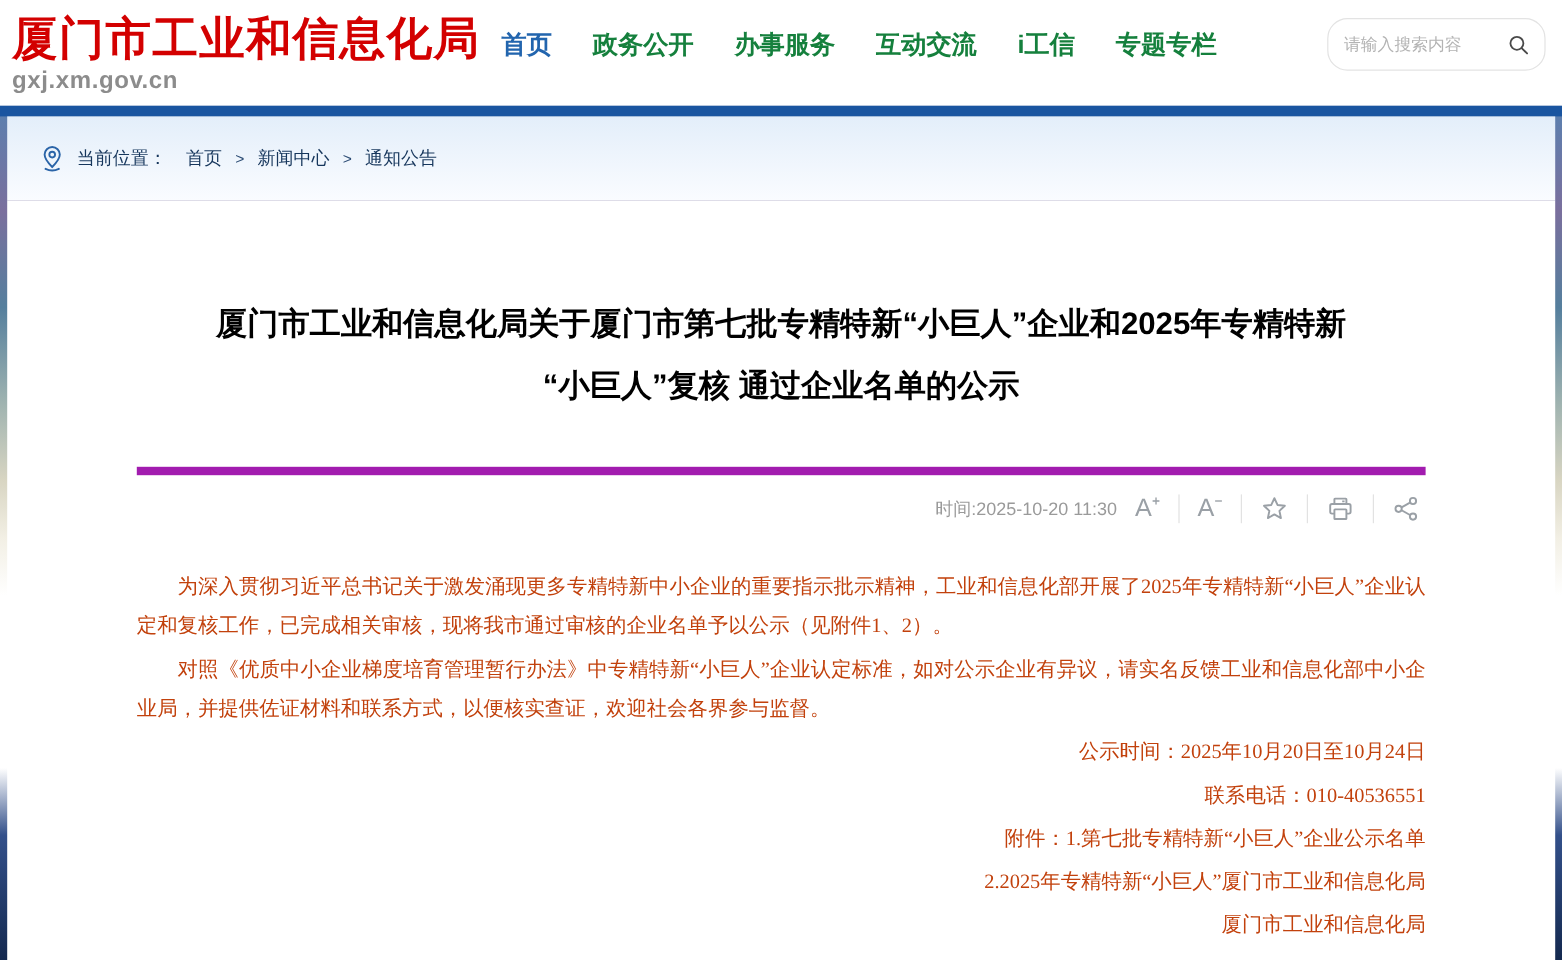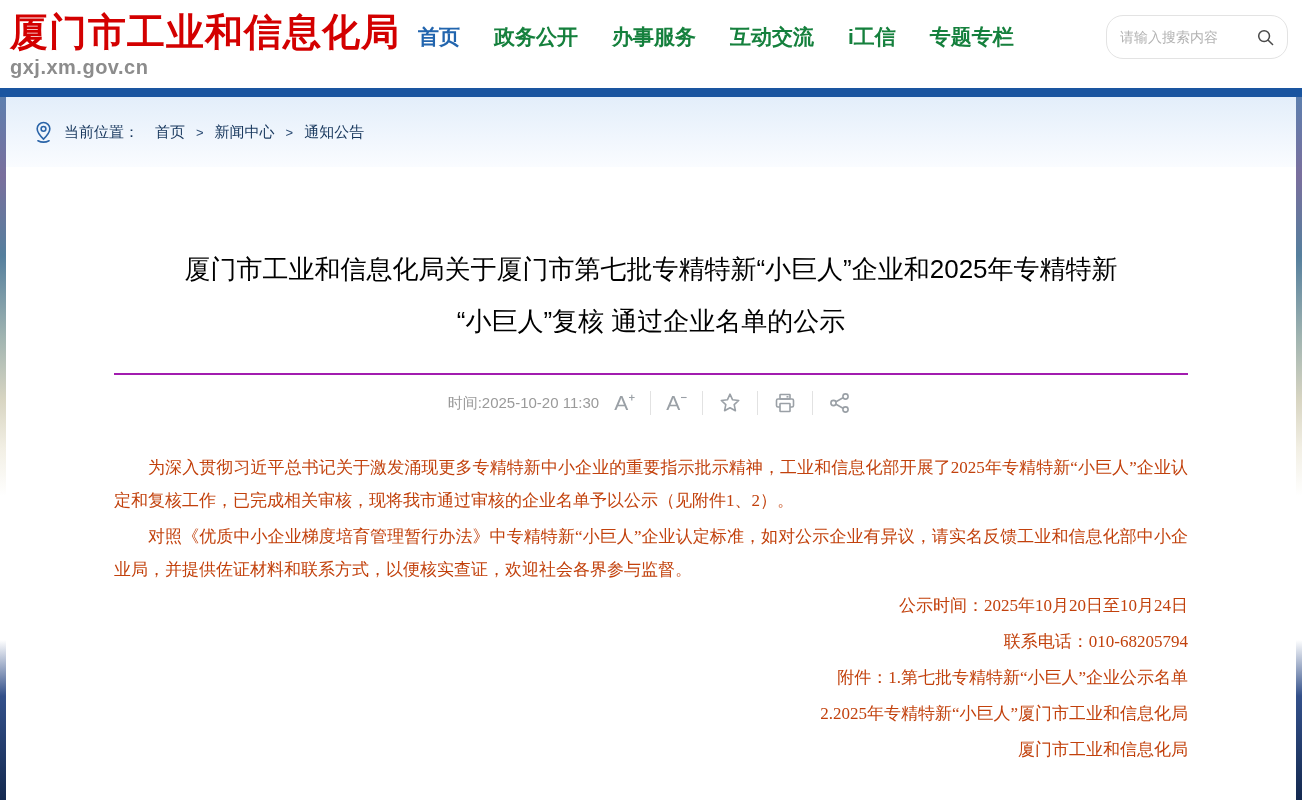--- a/index.html
+++ b/index.html
@@ -57,27 +57,27 @@
     font-size: 15px; color: #16365c;
   }
   .bc-label { margin-left: 11px; margin-right: 16px; }
   .bc-link { color: #16365c; text-decoration: none; cursor: pointer; }
   .bc-sep { margin: 0 11px; font-size: 13px; color: #2c4c74; }
 
   
   .card { background: #ffffff; min-height: 633px; padding: 0 108px 30px; }
 
   .article-title {
-    padding-top: 76px; text-align: center; font-weight: normal;
+    padding-top: 76px; text-align: center; font-weight: bold;
     font-size: 26px; line-height: 52px; color: #000;
   }
 
   .meta-row {
-    margin-top: 26px; border-top: 2px solid #a21caf;
-    padding: 16px 2px 8px; display: flex; justify-content: center; align-items: center;
+    margin-top: 42px; border-top: 7px solid #a21caf;
+    padding: 16px 2px 8px; display: flex; justify-content: flex-end; align-items: center;
   }
   .meta-time { color: #9a9a9a; font-size: 15px; }
   .meta-tools { display: flex; align-items: center; }
   .tool {
     padding: 0 15px; color: #9aa0a6; font-size: 21px; line-height: 24px;
     display: flex; align-items: center; cursor: pointer; background: none; border: none;
     font-family: "Liberation Sans", sans-serif;
   }
   .tool + .tool { border-left: 1px solid #e2e2e2; }
   .tool:last-child { padding-right: 2px; }
@@ -177,21 +177,21 @@
             <line x1="8" y1="13.2" x2="15" y2="17.2"></line>
           </svg>
         </button>
       </span>
     </div>
 
     <article class="article-body">
       <p>为深入贯彻习近平总书记关于激发涌现更多专精特新中小企业的重要指示批示精神，工业和信息化部开展了2025年专精特新“小巨人”企业认定和复核工作，已完成相关审核，现将我市通过审核的企业名单予以公示（见附件1、2）。</p>
       <p>对照《优质中小企业梯度培育管理暂行办法》中专精特新“小巨人”企业认定标准，如对公示企业有异议，请实名反馈工业和信息化部中小企业局，并提供佐证材料和联系方式，以便核实查证，欢迎社会各界参与监督。</p>
       <p class="plain">公示时间：2025年10月20日至10月24日</p>
-      <p class="plain">联系电话：010-68205794</p>
+      <p class="plain">联系电话：010-40536551</p>
       <p class="plain">附件：1.第七批专精特新“小巨人”企业公示名单</p>
       <p class="plain">2.2025年专精特新“小巨人”厦门市工业和信息化局</p>
 
       <div class="signature">
         <div>厦门市工业和信息化局</div>
       </div>
     </article>
 
   </main>
 </div>

